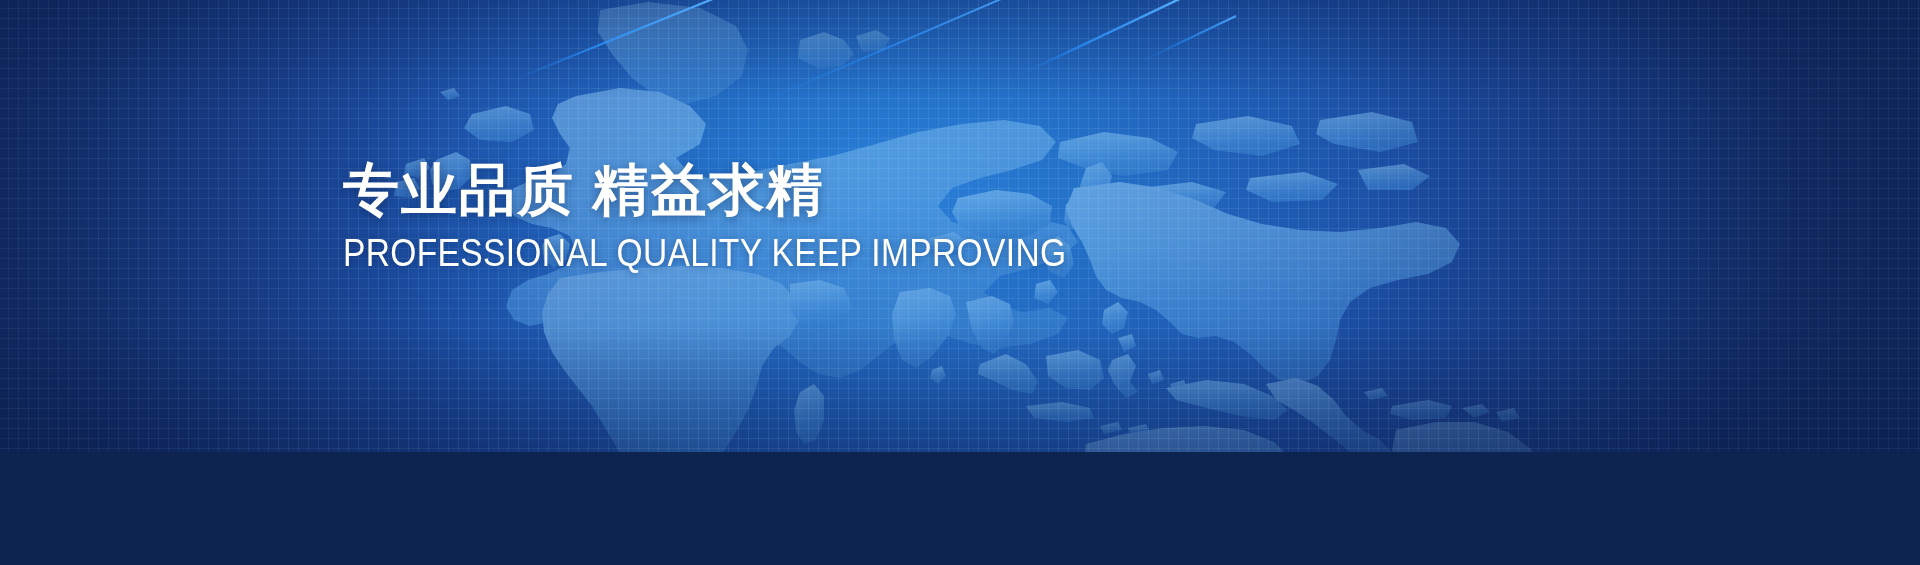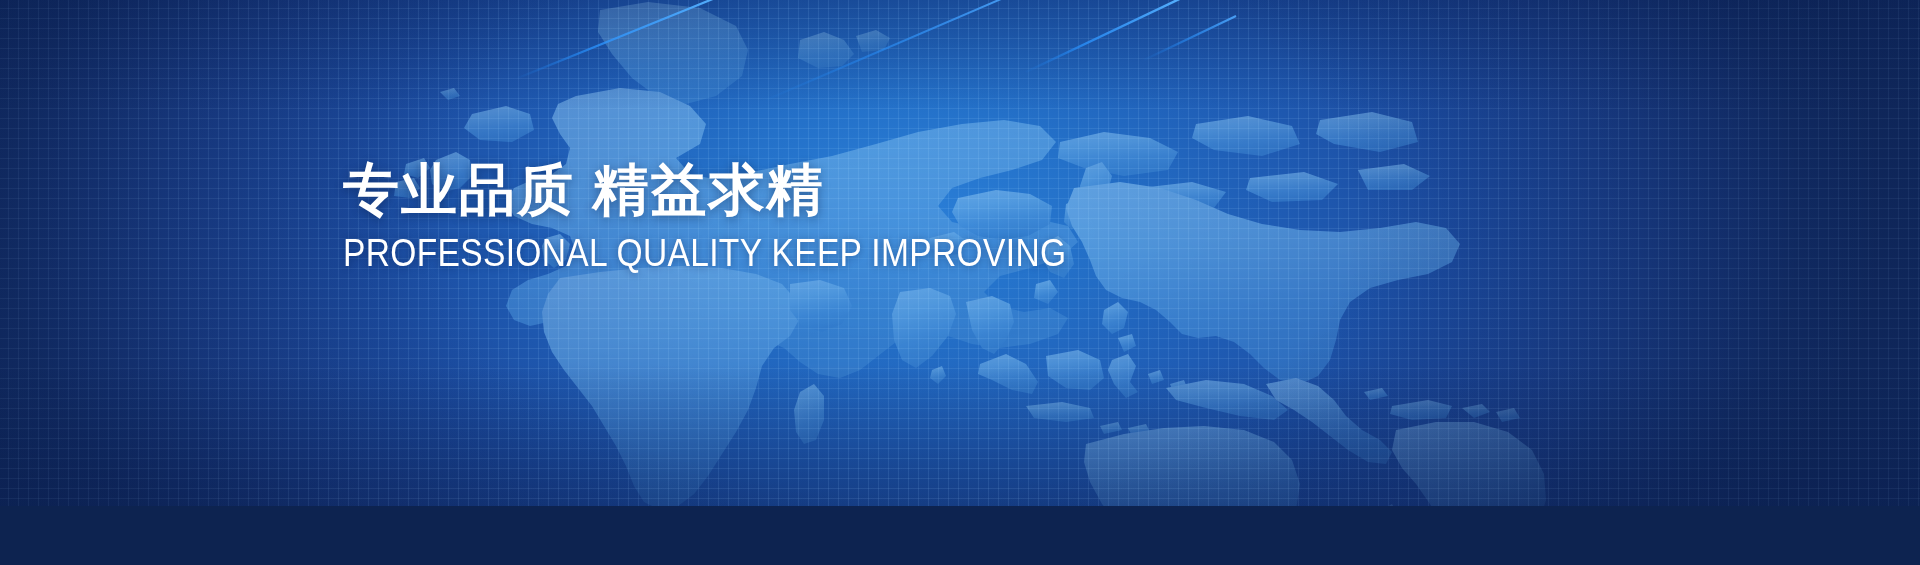--- a/index.html
+++ b/index.html
@@ -8,21 +8,21 @@
     padding: 0;
     background: #0d2350;
   }
   body {
     font-family: "Liberation Sans", "DejaVu Sans", sans-serif;
   }
 
   .banner {
     position: relative;
     width: 1920px;
-    height: 506px;
+    height: 452px;
     overflow: hidden;
     background: #1a3c86;
   }
 
   
   .bg-base {
     position: absolute;
     inset: 0;
     background:
       radial-gradient(ellipse 980px 620px at 47% 42%,

